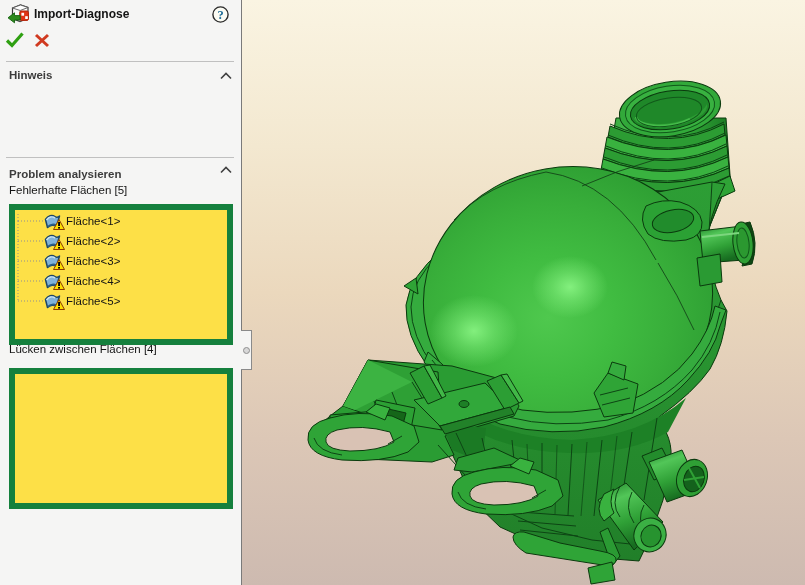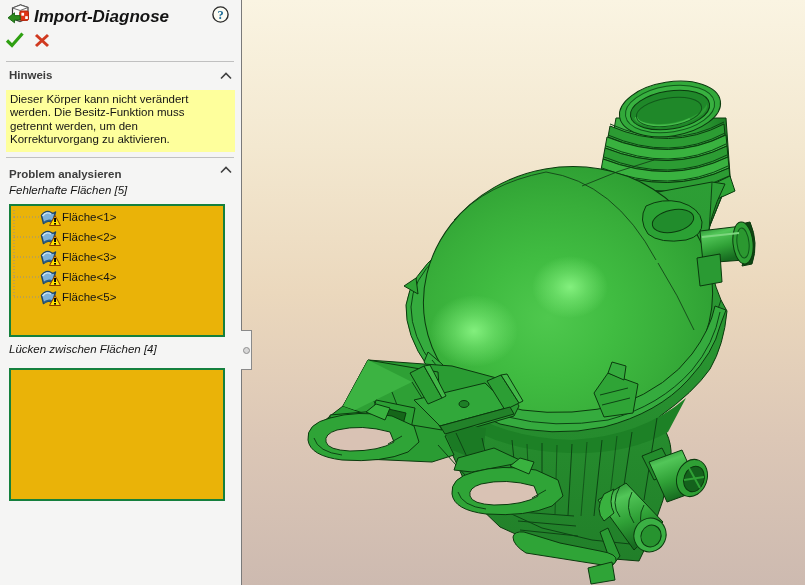--- a/index.html
+++ b/index.html
@@ -5,28 +5,28 @@
   html,body{margin:0;padding:0;width:805px;height:585px;overflow:hidden;
     font-family:"Liberation Sans",sans-serif;}
   #panel{position:absolute;left:0;top:0;width:241px;height:585px;background:#f5f5f4;
     border-right:1px solid #7a7a7a;z-index:2;}
   #viewport{position:absolute;left:242px;top:0;width:563px;height:585px;
     background:linear-gradient(180deg,#faf4e2 0%,#f3e8d0 25%,#ebd8bd 50%,#dcc7b6 75%,#cdbab0 100%);}
   #tab{position:absolute;left:241px;top:330px;width:10px;height:38px;background:#f5f5f4;
     border:1px solid #8a8a8a;border-left:none;z-index:3;}
   #tab .dot{position:absolute;left:2px;top:16px;width:5px;height:5px;border-radius:50%;
     background:#d8d8d8;border:1px solid #8f8f8f;}
-  .hdr{position:absolute;left:34px;top:7px;font-size:17px;font-weight:bold;color:#141414;font-style:italic;}
+  .hdr{position:absolute;left:34px;top:7px;font-size:12px;font-weight:bold;color:#141414;}
   .divider{position:absolute;left:6px;width:228px;border-top:1px solid #c0c0c0;}
   .group{position:absolute;left:9px;font-size:11.5px;font-weight:bold;color:#3c3c3c;}
   .chev{position:absolute;left:220px;width:12px;height:8px;}
-  .label{position:absolute;left:9px;font-size:11.5px;color:#141414;font-style:italic;}
+  .label{position:absolute;left:9px;font-size:11.5px;color:#141414;}
   #yellowbox{position:absolute;left:6px;top:90px;width:229px;height:62px;background:#feff9c;
     font-size:11.5px;color:#141414;line-height:13.4px;padding:3px 4px;box-sizing:border-box;}
-  .listbox{position:absolute;left:9px;width:212px;background:#eab308;border:2px solid #15803d;}
+  .listbox{position:absolute;left:9px;width:212px;background:#fde047;border:6px solid #15803d;}
   #list1{top:204px;height:129px;}
   #list2{top:368px;height:129px;}
   .row{position:absolute;left:0;height:20px;font-size:11.5px;color:#141414;}
   .row .txt{position:absolute;left:51px;top:3px;}
   .row svg{position:absolute;left:28px;top:0px;}
 </style>
 </head>
 <body>
 <div id="viewport">
 <svg id="model" width="563" height="585" viewBox="0 0 563 585">
@@ -194,21 +194,20 @@
     <path d="M2 9.5 L7 14.5 L17.5 2.5" fill="none" stroke="#2fa012" stroke-width="3.2"></path>
   </svg>
   <svg width="16" height="15" style="position:absolute;left:34px;top:33px" viewBox="0 0 16 15">
     <path d="M2 2 L14 13 M14 2 L2 13" fill="none" stroke="#d03a20" stroke-width="3"></path>
   </svg>
   <div class="divider" style="top:61px"></div>
   <div class="group" style="top:69px">Hinweis</div>
   <svg class="chev" style="top:72px" viewBox="0 0 12 8">
       <path d="M1 6.5 L6 1.5 L11 6.5" fill="none" stroke="#404040" stroke-width="1.6"></path>
     </svg>
-  <div id="yellowbox">Dieser Körper kann nicht verändert<br>werden. Die Besitz-Funktion muss<br>getrennt werden, um den<br>Korrekturvorgang zu aktivieren.</div>
   <div class="divider" style="top:157px"></div>
   <div class="group" style="top:168px">Problem analysieren</div>
   <svg class="chev" style="top:166px" viewBox="0 0 12 8">
       <path d="M1 6.5 L6 1.5 L11 6.5" fill="none" stroke="#404040" stroke-width="1.6"></path>
     </svg>
   <div class="label" style="top:184px">Fehlerhafte Flächen [5]</div>
   <div class="listbox" id="list1">
       <svg width="210" height="129" style="position:absolute;left:0;top:0">
         <line x1="3" y1="4" x2="3" y2="11" stroke="#909090" stroke-width="1" stroke-dasharray="1 2"></line>
         <line x1="3" y1="11" x2="28" y2="11" stroke="#909090" stroke-width="1" stroke-dasharray="1 2"></line>

